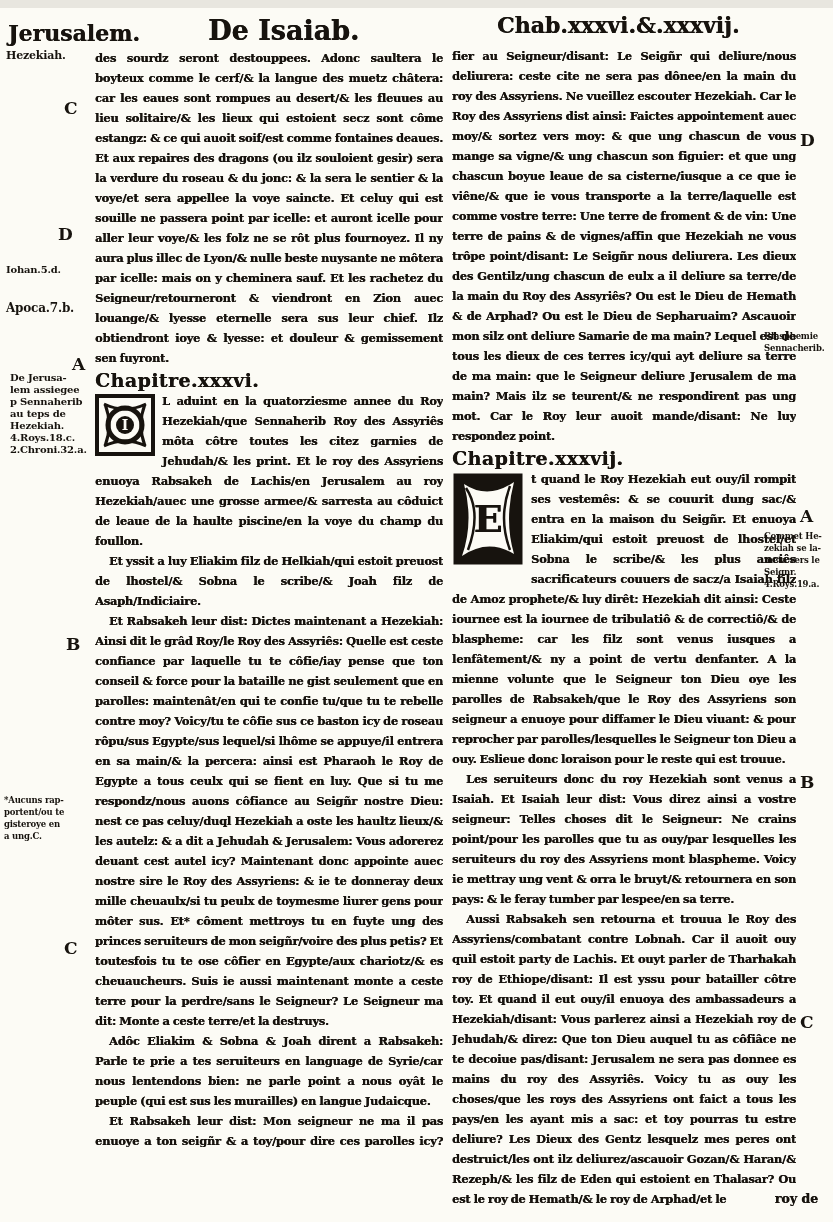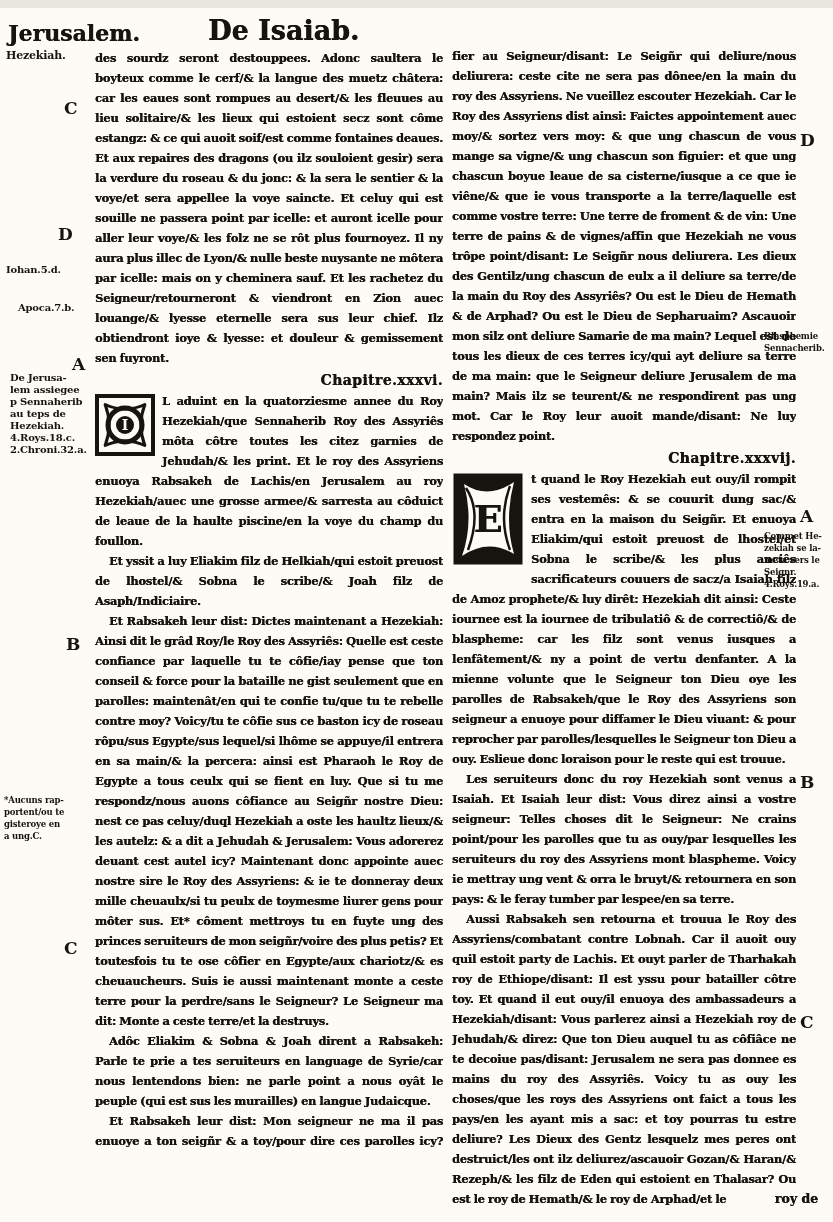--- a/index.html
+++ b/index.html
@@ -17,21 +17,21 @@
   .col{
     position:absolute;text-align:justify;font-weight:700;
     font-size:11.4px;line-height:20px;letter-spacing:-0.2px;word-spacing:-0.6px;
     overflow:hidden;text-shadow:0.35px 0 0 currentColor;
   }
   #col-left{left:95px;top:40px;width:348px;height:1105px;}
   #col-right{left:452px;top:38px;width:344px;height:1170px;}
   .col p{margin:0;}
   .col p.indent{text-indent:14px;}
   .chapter-heading{
-    text-align:right;font-size:14px;font-weight:700;margin:2px 0 1px 0;
+    text-align:left;font-size:19px;font-weight:700;margin:2px 0 1px 0;
     letter-spacing:0.4px;
   }
   .initial{
     float:left;margin:3px 7px 2px 0;
   }
   .margin-zone{position:absolute;top:0;height:1222px;}
   #margin-left{left:2px;width:90px;}
   #margin-right{left:760px;width:72px;}
   .margin-note{
     position:absolute;font-size:9px;font-weight:700;line-height:12px;
@@ -44,20 +44,21 @@
     position:absolute;right:15px;top:1183px;font-size:12.5px;font-weight:700;
     text-shadow:0.35px 0 0 currentColor;
   }
 </style>
 </head>
 <body>
 
 <div class="page">
   <div class="hdr" id="hdr-left">Jerusalem.</div>
   <div class="hdr" id="hdr-center">De Isaiab.</div>
+  <div class="hdr" id="hdr-right">Chab.xxxvi.&amp;.xxxvij.</div>
 
   <div id="col-left" class="col">
       <p>des sourdz seront destouppees. Adonc saultera le boyteux comme le cerf/&amp; la langue des muetz châtera: car les eaues sont rompues au desert/&amp; les fleuues au lieu solitaire/&amp; les lieux qui estoient secz sont côme estangz: &amp; ce qui auoit soif/est comme fontaines deaues. Et aux repaires des dragons (ou ilz souloient gesir) sera la verdure du roseau &amp; du jonc: &amp; la sera le sentier &amp; la voye/et sera appellee la voye saincte. Et celuy qui est souille ne passera point par icelle: et auront icelle pour aller leur voye/&amp; les folz ne se rôt plus fournoyez. Il ny aura plus illec de Lyon/&amp; nulle beste nuysante ne môtera par icelle: mais on y cheminera sauf. Et les rachetez du Seigneur/retourneront &amp; viendront en Zion auec louange/&amp; lyesse eternelle sera sus leur chief. Ilz obtiendront ioye &amp; lyesse: et douleur &amp; gemissement sen fuyront.</p>
       <div class="chapter-heading">Chapitre.xxxvi.</div>
       <p><span class="initial"><svg width="60" height="62" viewBox="0 0 60 62">
             <rect x="2" y="2" width="56" height="58" fill="#fcfbf5" stroke="#17130e" stroke-width="4"></rect>
             <circle cx="30" cy="31" r="17" fill="none" stroke="#17130e" stroke-width="5"></circle>
             <path d="M9 10 Q30 20 51 10 M9 52 Q30 42 51 52 M10 10 Q18 31 10 52 M50 10 Q42 31 50 52" stroke="#17130e" stroke-width="3" fill="none"></path>
             <circle cx="30" cy="31" r="9" fill="#17130e"></circle>
             <text x="30" y="36" font-size="14" font-weight="bold" text-anchor="middle" fill="#fcfbf5" font-family="DejaVu Serif,serif">I</text>
@@ -78,21 +79,21 @@
           </svg></span>t quand le Roy Hezekiah eut ouy/il rompit ses vestemês: &amp; se couurit dung sac/&amp; entra en la maison du Seigñr. Et enuoya Eliakim/qui estoit preuost de lhostel/et Sobna le scribe/&amp; les plus anciês sacrificateurs couuers de sacz/a Isaiah filz de Amoz prophete/&amp; luy dirêt: Hezekiah dit ainsi: Ceste iournee est la iournee de tribulatiô &amp; de correctiô/&amp; de blaspheme: car les filz sont venus iusques a lenfâtement/&amp; ny a point de vertu denfanter. A la mienne volunte que le Seigneur ton Dieu oye les parolles de Rabsakeh/que le Roy des Assyriens son seigneur a enuoye pour diffamer le Dieu viuant: &amp; pour reprocher par parolles/lesquelles le Seigneur ton Dieu a ouy. Eslieue donc loraison pour le reste qui est trouue.</p>
       <p class="indent">Les seruiteurs donc du roy Hezekiah sont venus a Isaiah. Et Isaiah leur dist: Vous direz ainsi a vostre seigneur: Telles choses dit le Seigneur: Ne crains point/pour les parolles que tu as ouy/par lesquelles les seruiteurs du roy des Assyriens mont blaspheme. Voicy ie mettray ung vent &amp; orra le bruyt/&amp; retournera en son pays: &amp; le feray tumber par lespee/en sa terre.</p>
       <p class="indent">Aussi Rabsakeh sen retourna et trouua le Roy des Assyriens/combatant contre Lobnah. Car il auoit ouy quil estoit party de Lachis. Et ouyt parler de Tharhakah roy de Ethiope/disant: Il est yssu pour batailler côtre toy. Et quand il eut ouy/il enuoya des ambassadeurs a Hezekiah/disant: Vous parlerez ainsi a Hezekiah roy de Jehudah/&amp; direz: Que ton Dieu auquel tu as côfiâce ne te decoiue pas/disant: Jerusalem ne sera pas donnee es mains du roy des Assyriês. Voicy tu as ouy les choses/que les roys des Assyriens ont faict a tous les pays/en les ayant mis a sac: et toy pourras tu estre deliure? Les Dieux des Gentz lesquelz mes peres ont destruict/les ont ilz deliurez/ascauoir Gozan/&amp; Haran/&amp; Rezeph/&amp; les filz de Eden qui estoient en Thalasar? Ou est le roy de Hemath/&amp; le roy de Arphad/et le</p>
     </div>
 
   <div id="margin-left" class="margin-zone">
       <div class="margin-note" style="top: 42px; left: 4px; font-size: 11px;">Hezekiah.</div>
       <div class="margin-letter" style="top: 92px; left: 62px;">C</div>
       <div class="margin-letter" style="top: 218px; left: 56px;">D</div>
       <div class="margin-note" style="top: 256px; left: 4px; font-size: 10px;">Iohan.5.d.</div>
-      <div class="margin-note" style="top: 294px; left: 16px; font-size: 10px;">Apoca.7.b.</div>
+      <div class="margin-note" style="top: 294px; left: 4px; font-size: 12px;">Apoca.7.b.</div>
       <div class="margin-letter" style="top: 348px; left: 70px;">A</div>
       <div class="margin-note" style="top: 364px; left: 8px; font-size: 10px;">De Jerusa-
 lem assiegee
 p Sennaherib
 au teps de
 Hezekiah.
 4.Roys.18.c.
 2.Chroni.32.a.</div>
       <div class="margin-letter" style="top: 628px; left: 64px;">B</div>
       <div class="margin-note" style="top: 786px; left: 2px; font-size: 8.5px;">*Aucuns rap-

